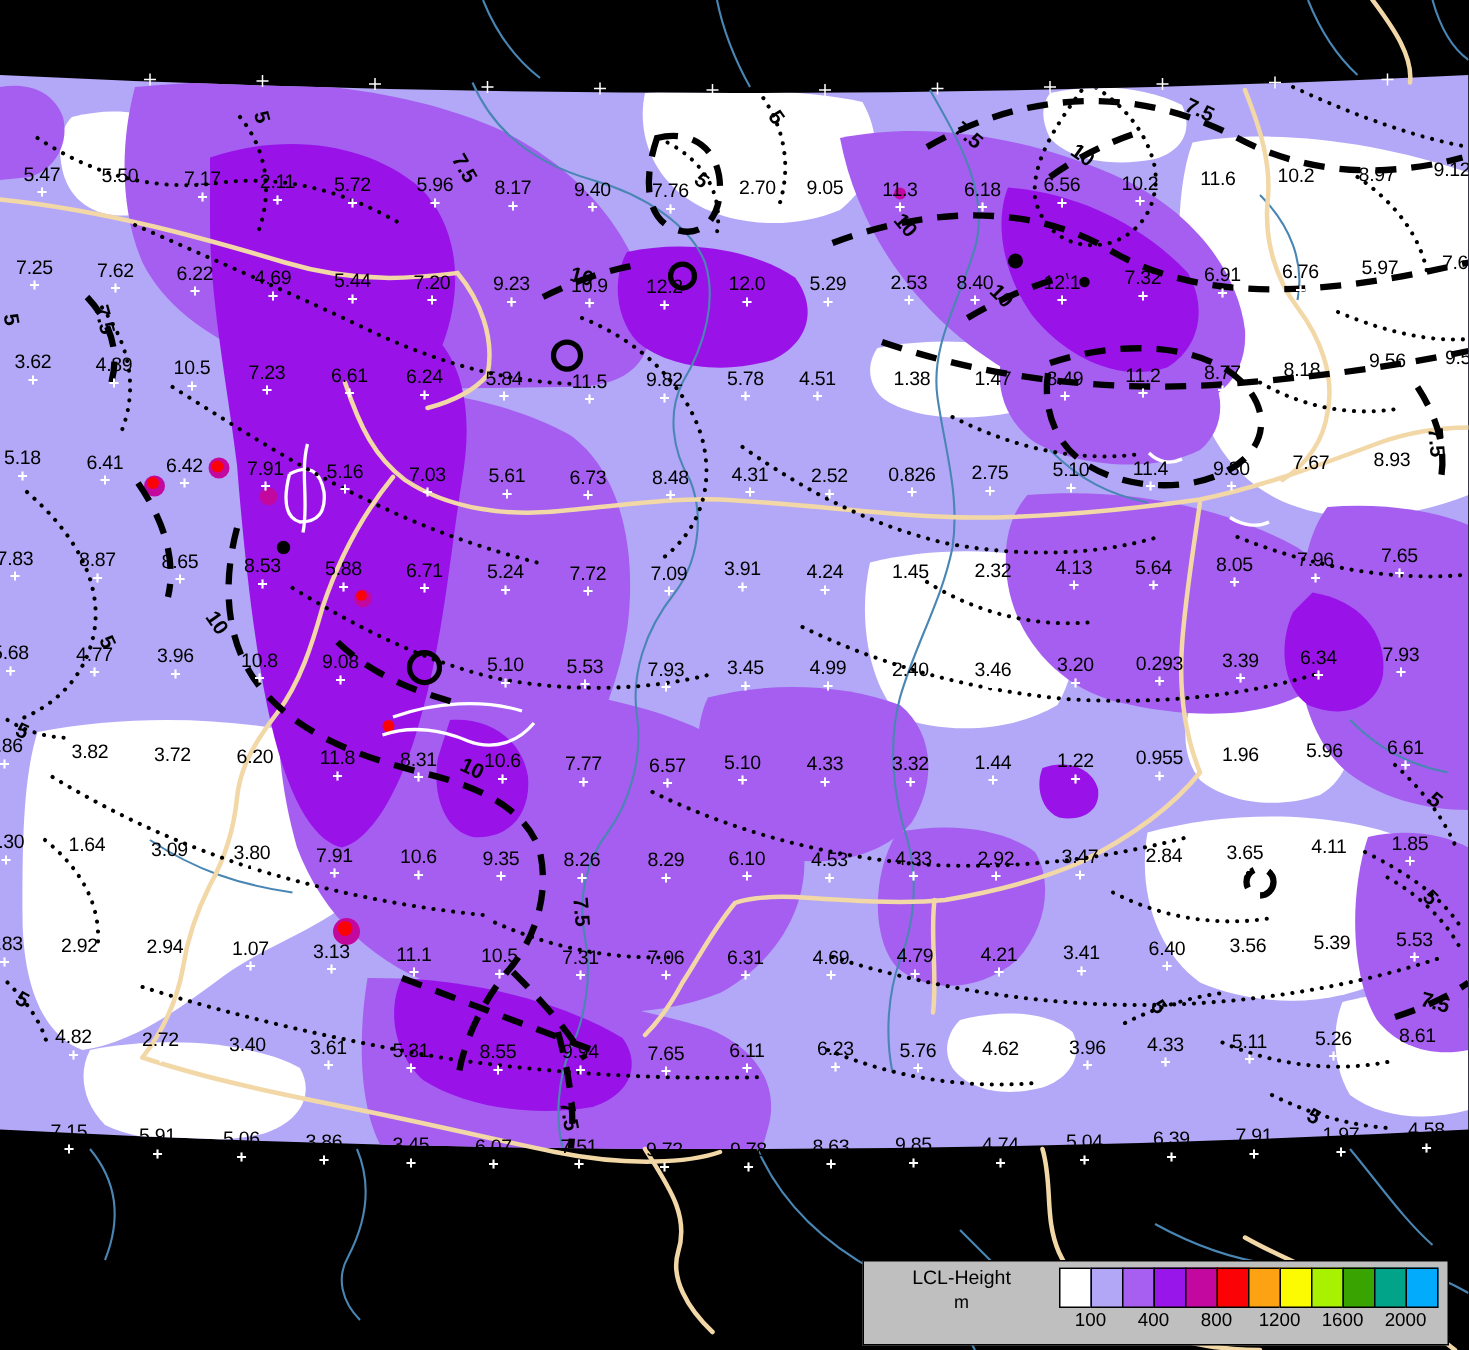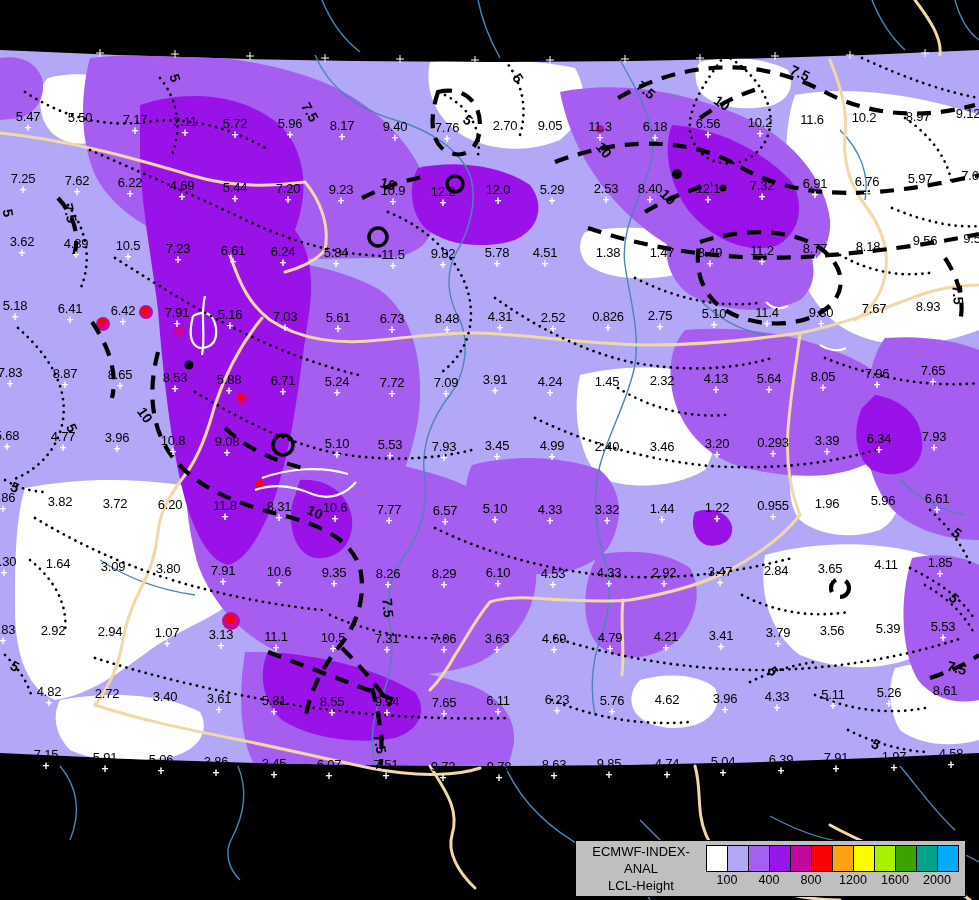--- a/index.html
+++ b/index.html
@@ -838,41 +838,41 @@
       </div>
       <div class="marker" style="left: 387px; top: 638px;">
         <span class="num">7.31</span>
         <span class="cross">+</span>
       </div>
       <div class="marker" style="left: 444px; top: 638px;">
         <span class="num">7.06</span>
         <span class="cross">+</span>
       </div>
       <div class="marker" style="left: 497px; top: 638px;">
-        <span class="num">3.63</span>
+        <span class="num">6.31</span>
         <span class="cross">+</span>
       </div>
       <div class="marker" style="left: 554px; top: 638px;">
         <span class="num">4.69</span>
         <span class="cross">+</span>
       </div>
       <div class="marker" style="left: 610px; top: 637px;">
         <span class="num">4.79</span>
         <span class="cross">+</span>
       </div>
       <div class="marker" style="left: 666px; top: 636px;">
         <span class="num">4.21</span>
         <span class="cross">+</span>
       </div>
       <div class="marker" style="left: 721px; top: 635px;">
         <span class="num">3.41</span>
         <span class="cross">+</span>
       </div>
       <div class="marker" style="left: 778px; top: 632px;">
-        <span class="num">3.79</span>
+        <span class="num">6.40</span>
         <span class="cross">+</span>
       </div>
       <div class="marker" style="left: 832px; top: 630px;">
         <span class="num">3.56</span>
         <span class="cross">+</span>
       </div>
       <div class="marker" style="left: 888px; top: 628px;">
         <span class="num">5.39</span>
         <span class="cross">+</span>
       </div>
@@ -1042,21 +1042,20 @@
       <span class="clabel" style="left: 15px; top: 666px; transform: translate(-50%, -50%) rotate(30deg);">5</span>
       <span class="clabel" style="left: 380px; top: 744px; transform: translate(-50%, -50%) rotate(80deg);">7.5</span>
       <span class="clabel" style="left: 773px; top: 671px; transform: translate(-50%, -50%) rotate(55deg);">5</span>
       <span class="clabel" style="left: 957px; top: 668px; transform: translate(-50%, -50%) rotate(15deg);">7.5</span>
       <span class="clabel" style="left: 876px; top: 744px; transform: translate(-50%, -50%) rotate(30deg);">5</span>
     </div>
 
 
   <div class="legend">
     <div class="legend-text">
-      <div>ECMWF-INDEX-ANAL</div>
       <div>LCL-Height</div>
       <div class="legend-unit">m</div>
     </div>
     <div class="legend-scale">
       <div class="swatches"><span class="swatch" style="background: rgb(255, 255, 255);"></span><span class="swatch" style="background: rgb(178, 166, 247);"></span><span class="swatch" style="background: rgb(166, 95, 240);"></span><span class="swatch" style="background: rgb(153, 22, 234);"></span><span class="swatch" style="background: rgb(195, 8, 160);"></span><span class="swatch" style="background: rgb(251, 2, 7);"></span><span class="swatch" style="background: rgb(253, 163, 19);"></span><span class="swatch" style="background: rgb(253, 251, 2);"></span><span class="swatch" style="background: rgb(168, 242, 1);"></span><span class="swatch" style="background: rgb(56, 163, 1);"></span><span class="swatch" style="background: rgb(1, 163, 137);"></span><span class="swatch" style="background: rgb(2, 171, 251);"></span></div>
       <div class="ticks">
           <span class="tick" style="left: 21px;">100</span>
           <span class="tick" style="left: 63px;">400</span>
           <span class="tick" style="left: 105px;">800</span>
           <span class="tick" style="left: 147px;">1200</span>

